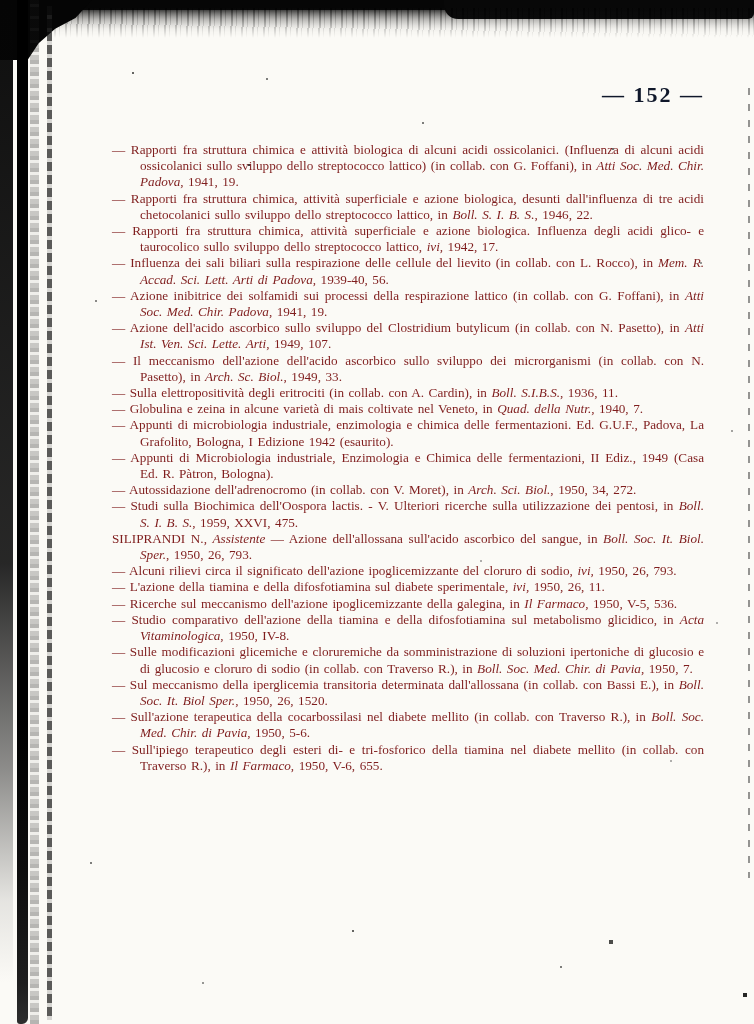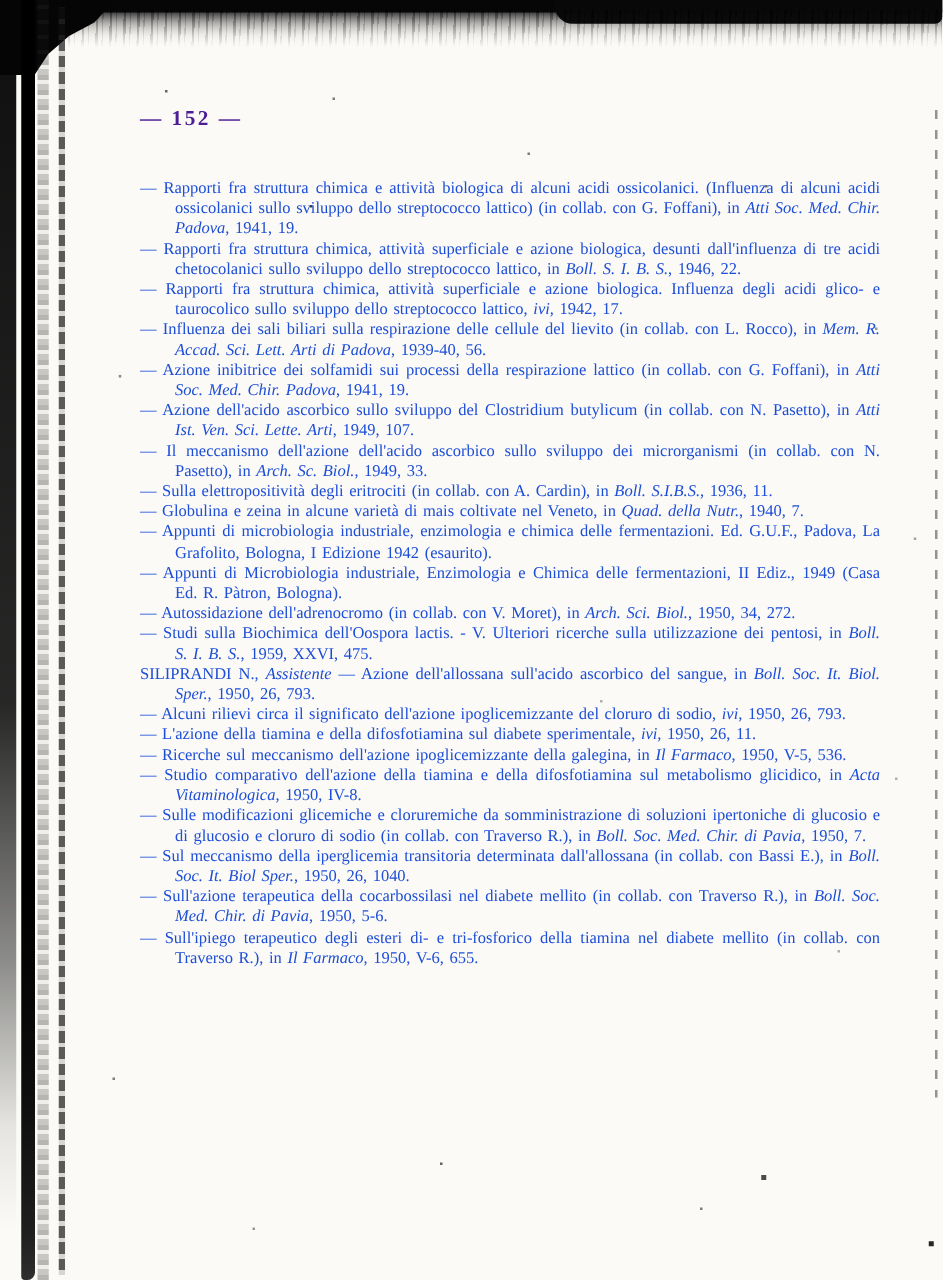--- a/index.html
+++ b/index.html
@@ -48,29 +48,29 @@
       90px 862px 0 0 rgba(0,0,0,.5),
       731px 430px 0 0 rgba(0,0,0,.35),
       716px 622px 0 0 rgba(0,0,0,.3),
       132px 72px 0 0 rgba(0,0,0,.6),
       266px 78px 0 0 rgba(0,0,0,.5),
       480px 560px 0 0 rgba(0,0,0,.3),
       670px 760px 0 0 rgba(0,0,0,.3);}
   
   .content{position:absolute;left:112px;top:80px;width:592px;}
   .page-number{
-    margin:6px 0 0 0;text-align:left;font-weight:bold;
-    font-size:17px;line-height:18px;letter-spacing:2px;color:#4c1d95;
+    margin:6px 0 0 0;text-align:right;font-weight:bold;
+    font-size:22px;line-height:18px;letter-spacing:2px;color:#0f172a;
   }
   .bibliography{margin-top:38px;}
   .bib-section + .bib-section{margin-top:0;}
   .entry{
     margin:0;font-size:13.2px;line-height:16.2px;
     text-align:justify;padding-left:28px;text-indent:-28px;
-    word-spacing:1.2px;color:#1d4ed8;
+    word-spacing:1.2px;color:#7f1d1d;
   }
   .entry i{font-style:italic;}
 </style>
 </head>
 <body>
 
 <div class="artifact top-band"></div>
 <div class="artifact top-band-right"></div>
 <div class="artifact top-fade"></div>
 <div class="artifact corner-blob"></div>
@@ -99,18 +99,18 @@
         <p class="entry"><span>— Autossidazione dell'adrenocromo (in collab. con V. Moret), in </span><i>Arch. Sci. Biol.</i><span>, 1950, 34, 272.</span></p>
         <p class="entry"><span>— Studi sulla Biochimica dell'Oospora lactis. - V. Ulteriori ricerche sulla utilizzazione dei pentosi, in </span><i>Boll. S. I. B. S.</i><span>, 1959, XXVI, 475.</span></p>
       </div>
       <div class="bib-section">
         <p class="entry"><span>SILIPRANDI N., </span><i>Assistente</i><span> — Azione dell'allossana sull'acido ascorbico del sangue, in </span><i>Boll. Soc. It. Biol. Sper.</i><span>, 1950, 26, 793.</span></p>
         <p class="entry"><span>— Alcuni rilievi circa il significato dell'azione ipoglicemizzante del cloruro di sodio, </span><i>ivi,</i><span> 1950, 26, 793.</span></p>
         <p class="entry"><span>— L'azione della tiamina e della difosfotiamina sul diabete sperimentale, </span><i>ivi,</i><span> 1950, 26, 11.</span></p>
         <p class="entry"><span>— Ricerche sul meccanismo dell'azione ipoglicemizzante della galegina, in </span><i>Il Farmaco</i><span>, 1950, V-5, 536.</span></p>
         <p class="entry"><span>— Studio comparativo dell'azione della tiamina e della difosfotiamina sul metabolismo glicidico, in </span><i>Acta Vitaminologica</i><span>, 1950, IV-8.</span></p>
         <p class="entry"><span>— Sulle modificazioni glicemiche e cloruremiche da somministrazione di soluzioni ipertoniche di glucosio e di glucosio e cloruro di sodio (in collab. con Traverso R.), in </span><i>Boll. Soc. Med. Chir. di Pavia</i><span>, 1950, 7.</span></p>
-        <p class="entry"><span>— Sul meccanismo della iperglicemia transitoria determinata dall'allossana (in collab. con Bassi E.), in </span><i>Boll. Soc. It. Biol Sper.</i><span>, 1950, 26, 1040.</span></p>
+        <p class="entry"><span>— Sul meccanismo della iperglicemia transitoria determinata dall'allossana (in collab. con Bassi E.), in </span><i>Boll. Soc. It. Biol Sper.</i><span>, 1950, 26, 1520.</span></p>
         <p class="entry"><span>— Sull'azione terapeutica della cocarbossilasi nel diabete mellito (in collab. con Traverso R.), in </span><i>Boll. Soc. Med. Chir. di Pavia</i><span>, 1950, 5-6.</span></p>
         <p class="entry"><span>— Sull'ipiego terapeutico degli esteri di- e tri-fosforico della tiamina nel diabete mellito (in collab. con Traverso R.), in </span><i>Il Farmaco</i><span>, 1950, V-6, 655.</span></p>
       </div>
     </div>
 </div>
 
 </body></html>

